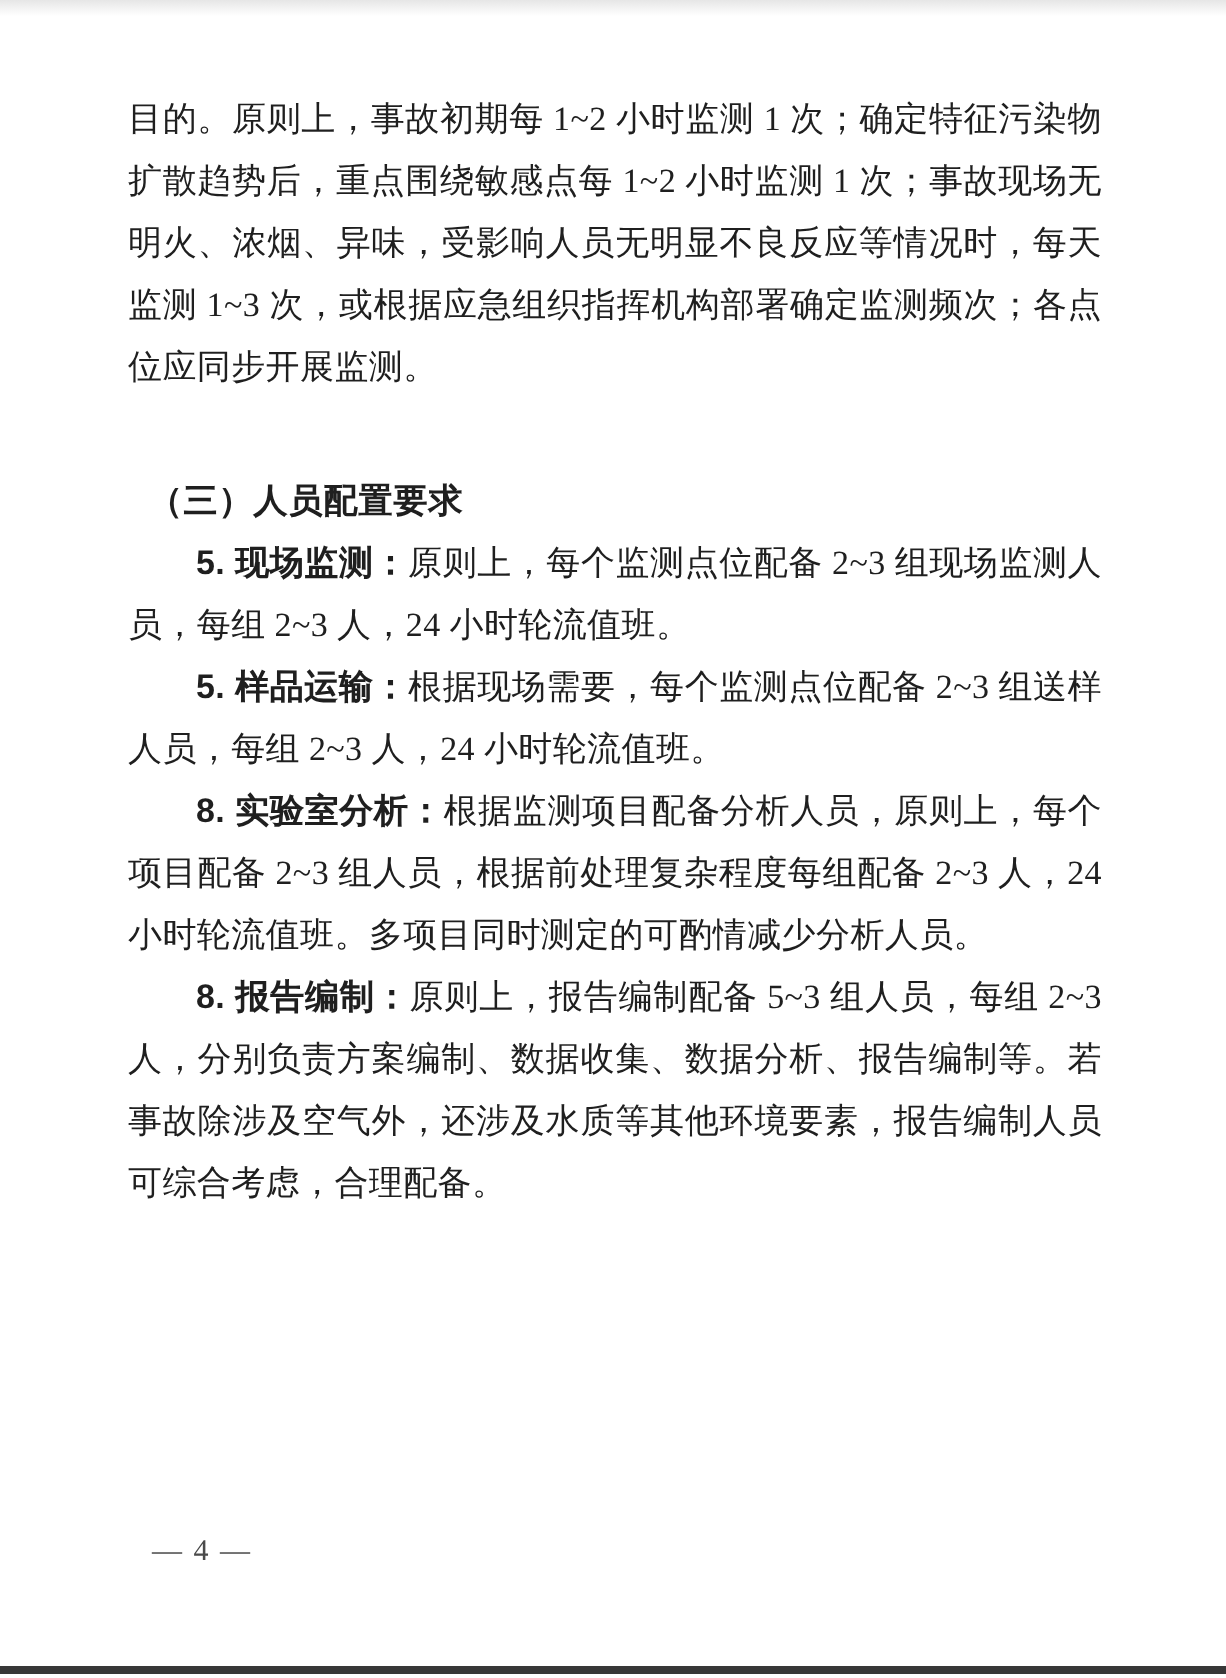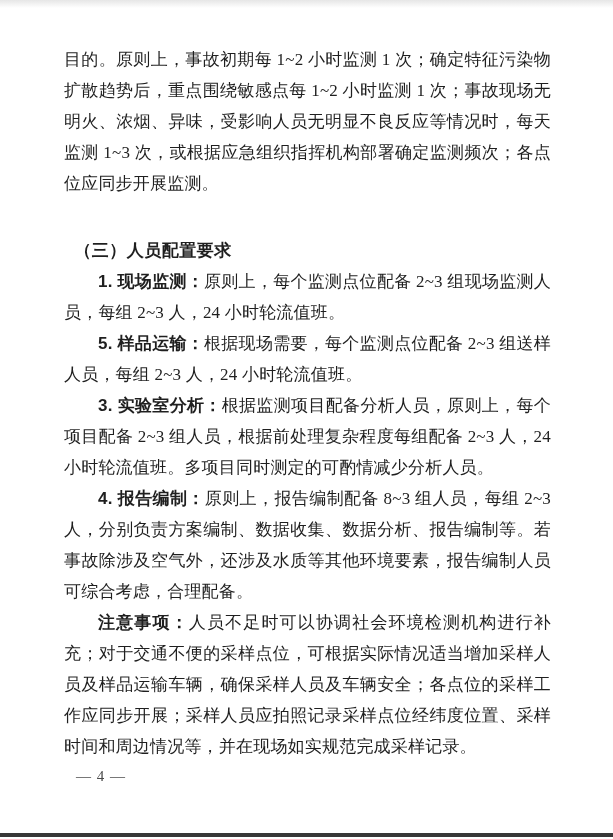--- a/index.html
+++ b/index.html
@@ -44,26 +44,25 @@
 </head>
 <body>
 
 <div class="top-shade"></div>
 
 <div class="content">
   <p class="cont">目的。原则上，事故初期每 1~2 小时监测 1 次；确定特征污染物扩散趋势后，重点围绕敏感点每 1~2 小时监测 1 次；事故现场无明火、浓烟、异味，受影响人员无明显不良反应等情况时，每天监测 1~3 次，或根据应急组织指挥机构部署确定监测频次；各点位应同步开展监测。</p>
 
   <p class="heading">（三）人员配置要求</p>
 
-  <p><span class="lead">1. 现场监测：</span><span>原则上，每个监测点位配备 2~3 组现场监测人员，每组 2~3 人，24 小时轮流值班。</span></p>
+  <p><span class="lead">5. 现场监测：</span><span>原则上，每个监测点位配备 2~3 组现场监测人员，每组 2~3 人，24 小时轮流值班。</span></p>
 
   <p><span class="lead">5. 样品运输：</span><span>根据现场需要，每个监测点位配备 2~3 组送样人员，每组 2~3 人，24 小时轮流值班。</span></p>
 
-  <p><span class="lead">3. 实验室分析：</span><span>根据监测项目配备分析人员，原则上，每个项目配备 2~3 组人员，根据前处理复杂程度每组配备 2~3 人，24 小时轮流值班。多项目同时测定的可酌情减少分析人员。</span></p>
+  <p><span class="lead">8. 实验室分析：</span><span>根据监测项目配备分析人员，原则上，每个项目配备 2~3 组人员，根据前处理复杂程度每组配备 2~3 人，24 小时轮流值班。多项目同时测定的可酌情减少分析人员。</span></p>
 
-  <p><span class="lead">4. 报告编制：</span><span>原则上，报告编制配备 8~3 组人员，每组 2~3 人，分别负责方案编制、数据收集、数据分析、报告编制等。若事故除涉及空气外，还涉及水质等其他环境要素，报告编制人员可综合考虑，合理配备。</span></p>
+  <p><span class="lead">8. 报告编制：</span><span>原则上，报告编制配备 5~3 组人员，每组 2~3 人，分别负责方案编制、数据收集、数据分析、报告编制等。若事故除涉及空气外，还涉及水质等其他环境要素，报告编制人员可综合考虑，合理配备。</span></p>
 
-  <p><span class="lead">注意事项：</span><span>人员不足时可以协调社会环境检测机构进行补充；对于交通不便的采样点位，可根据实际情况适当增加采样人员及样品运输车辆，确保采样人员及车辆安全；各点位的采样工作应同步开展；采样人员应拍照记录采样点位经纬度位置、采样时间和周边情况等，并在现场如实规范完成采样记录。</span></p>
 </div>
 
 <div class="page-number">— 4 —</div>
 
 <div class="bottom-bar"></div>
 
 </body></html>

